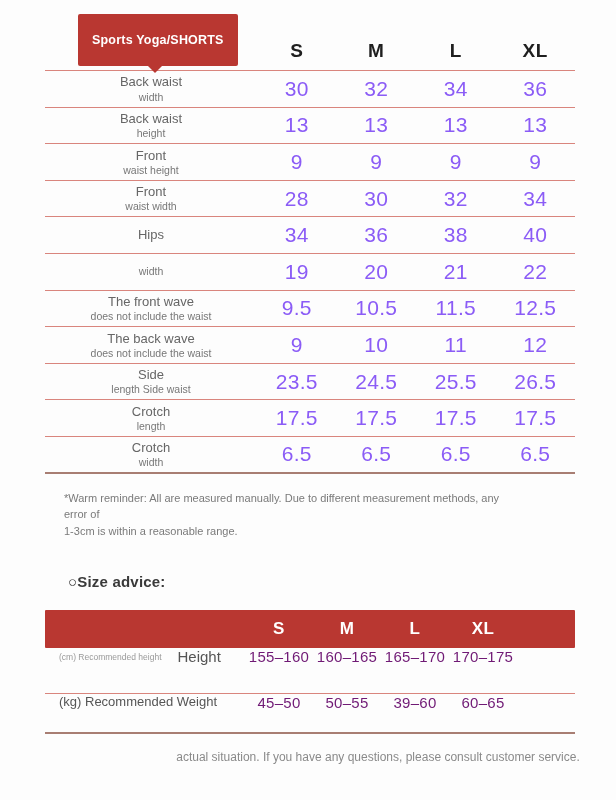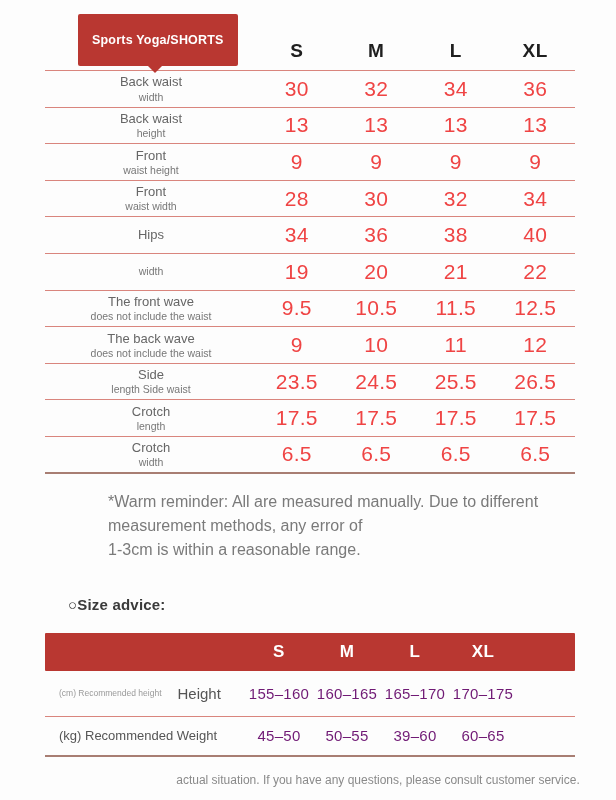--- a/index.html
+++ b/index.html
@@ -42,44 +42,44 @@
   .vals>div{flex:1;text-align:center;}
   .hval{font-size:19px;font-weight:700;color:#1f1f1f;letter-spacing:.5px;}
   .trow{
     display:flex;align-items:center;height:36.6px;
     border-bottom:1.5px solid var(--line-light);
   }
   .trow:last-child{border-bottom:2.5px solid var(--line-dark);}
   .l1{font-size:13px;color:#666;line-height:1.25;}
   .l2{font-size:10.5px;color:#777;line-height:1.2;}
   .l2:empty{display:none;}
-  .cellval{font-size:21px;font-weight:400;color:#ef4444;letter-spacing:.3px;}
+  .cellval{font-size:21px;font-weight:400;color:#8b5cf6;letter-spacing:.3px;}
 
   
   .reminder{
-    margin:16px 0 0 108px;width:455px;
-    font-size:16px;color:#7a7a7a;line-height:1.5;
+    margin:16px 0 0 64px;width:455px;
+    font-size:11px;color:#7a7a7a;line-height:1.5;
   }
 
   
   .advice-heading{
     margin:34px 0 0 68px;
     font-size:15px;font-weight:700;color:#3a3a3a;letter-spacing:.2px;
   }
   .advicetable{margin:20px 0 0 45px;width:530px;}
   .abar{
     display:flex;align-items:center;height:38px;
     background:var(--accent-red);border-radius:1px;
   }
   .a-label-col{width:200px;flex:none;}
   .a-vals{flex:1;display:flex;padding-right:58px;}
   .a-vals>div{flex:1;text-align:center;}
   .abar .hval2{color:#fff;font-size:17px;font-weight:700;letter-spacing:.5px;}
   .arow{
-    display:flex;align-items:center;
+    display:flex;align-items:flex-start;
     border-bottom:1.5px solid var(--line-light);
   }
   .arow.first{height:46px;}
   .arow.second{height:40px;border-bottom:2.5px solid var(--line-dark);}
   .a-label-inner{display:flex;align-items:center;padding-left:14px;}
   .a-prefix{font-size:8.5px;color:#999;white-space:nowrap;}
   .a-prefix:empty{display:none;}
   .a-main{font-size:15px;color:#555;margin-left:16px;}
   .arow.second .a-main{font-size:13px;margin-left:0;}
   .aval{font-size:15px;font-weight:400;color:#701a75;letter-spacing:.3px;}

